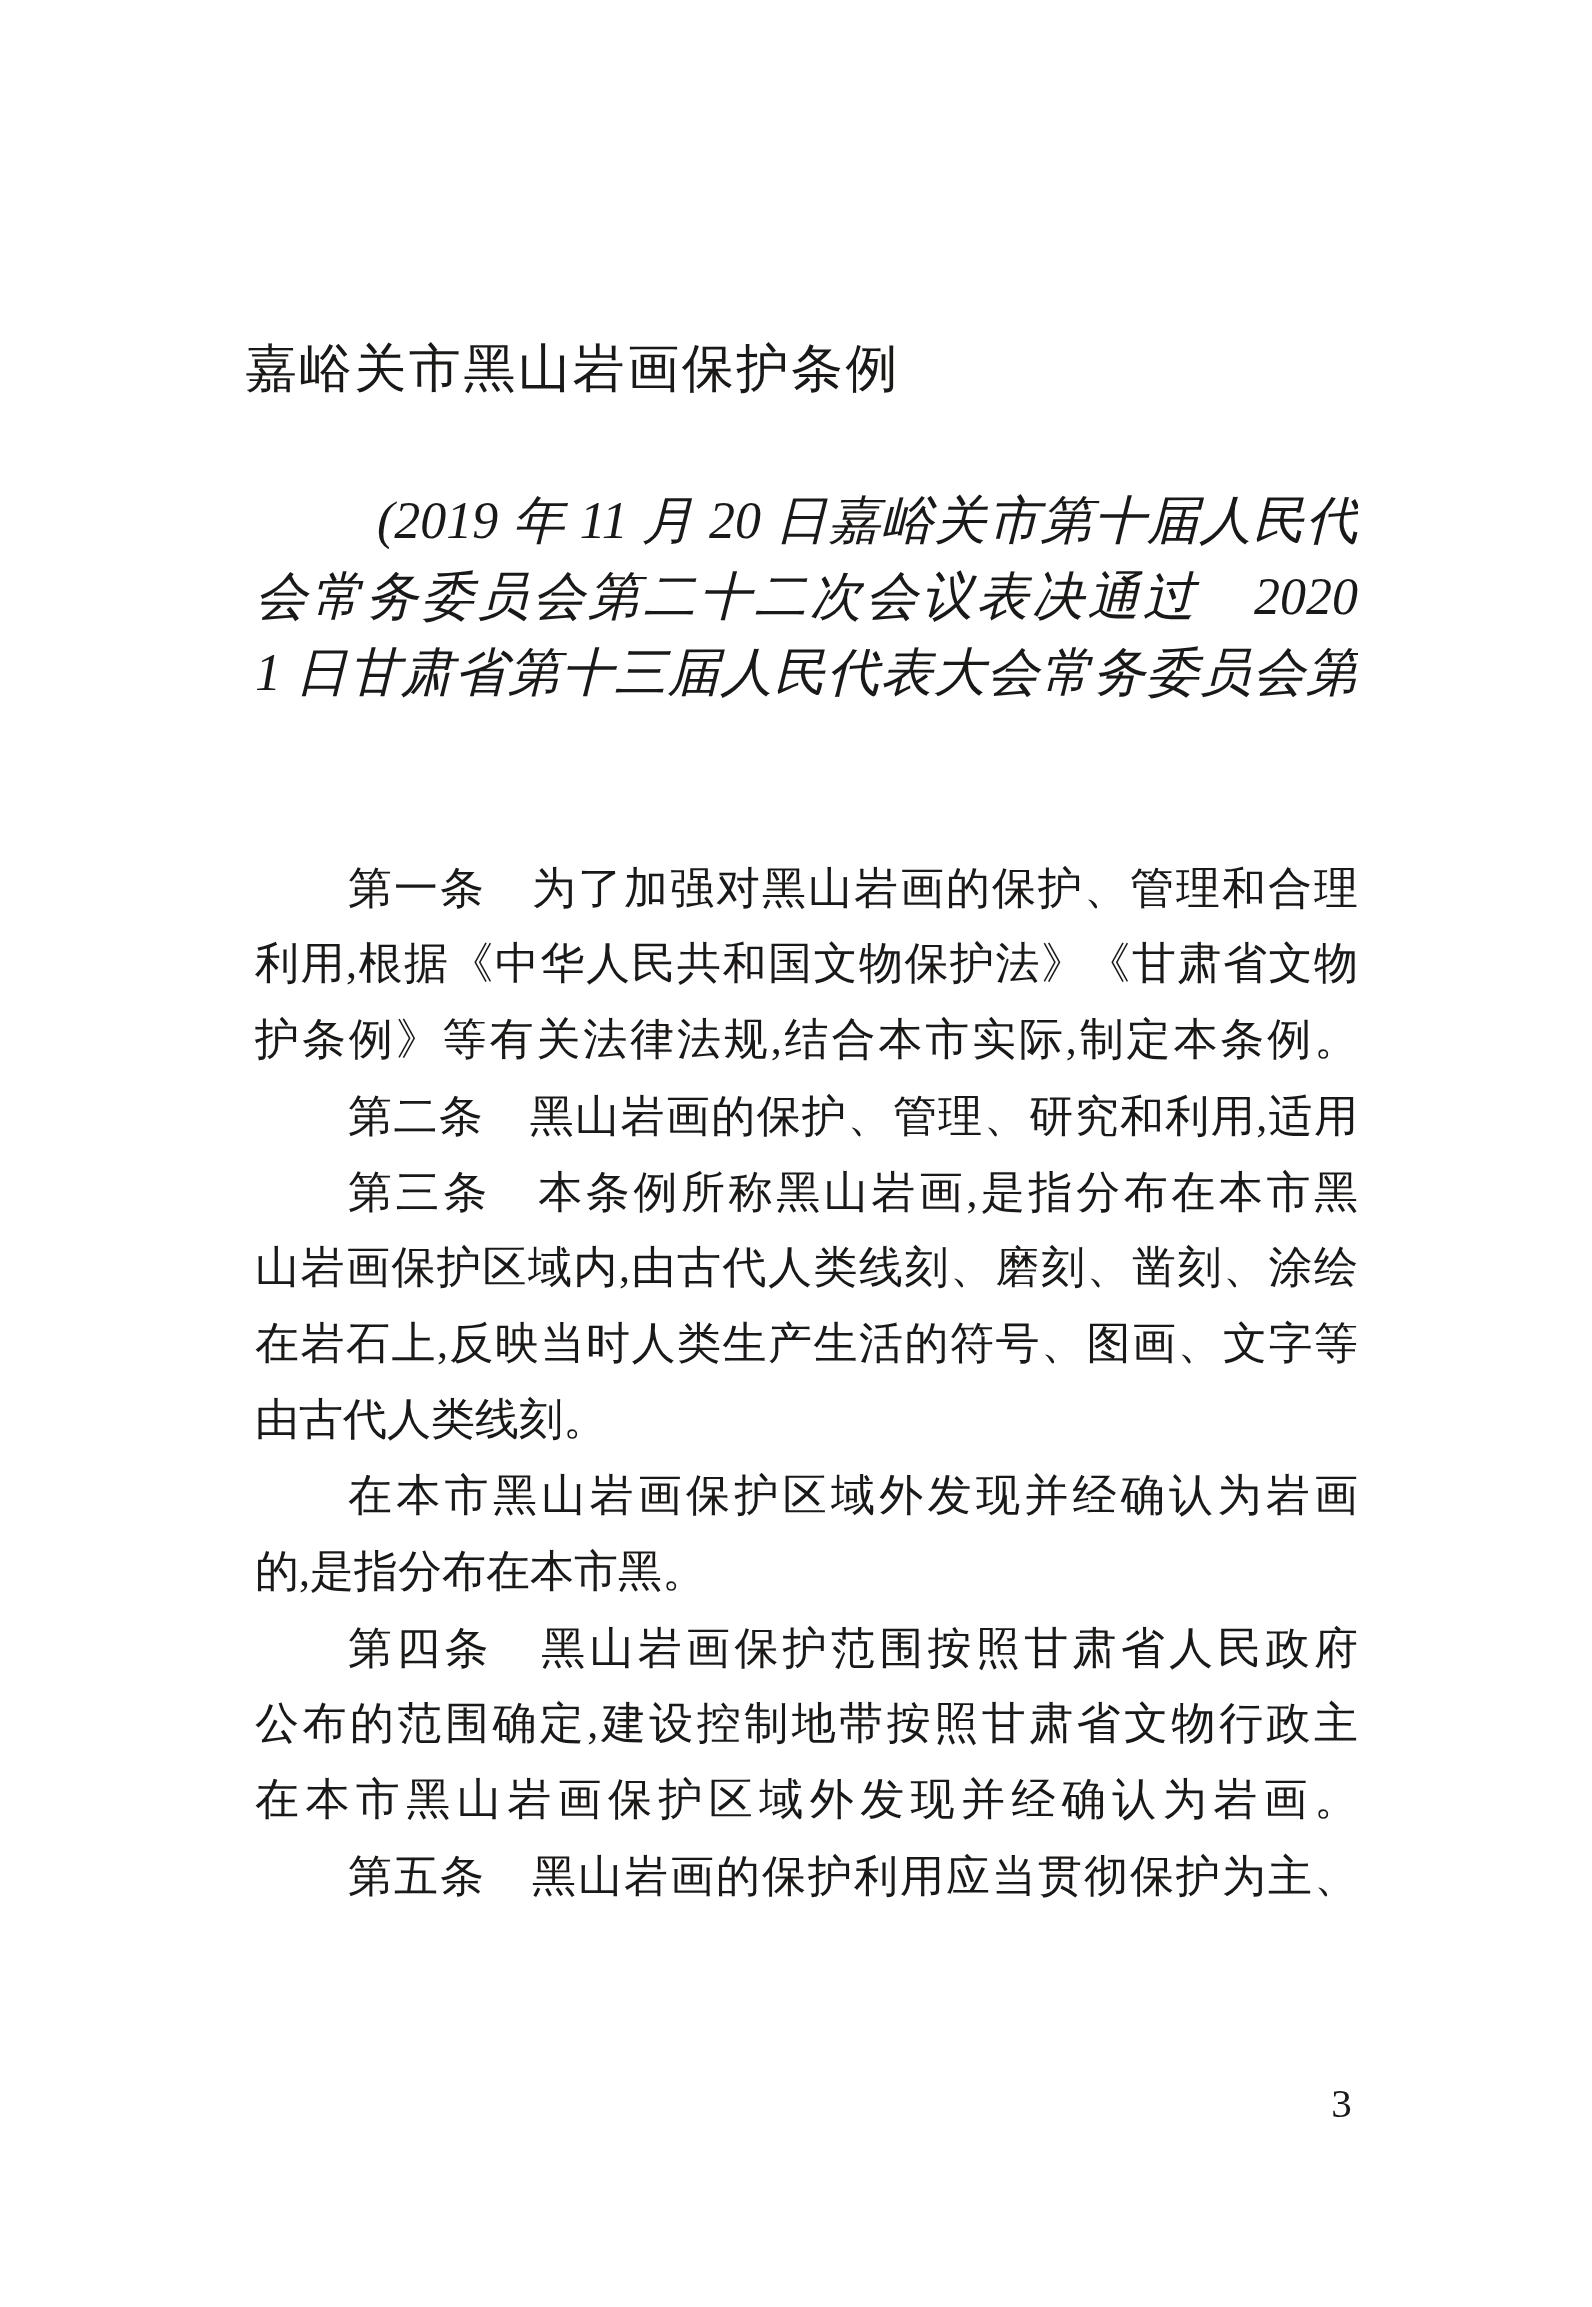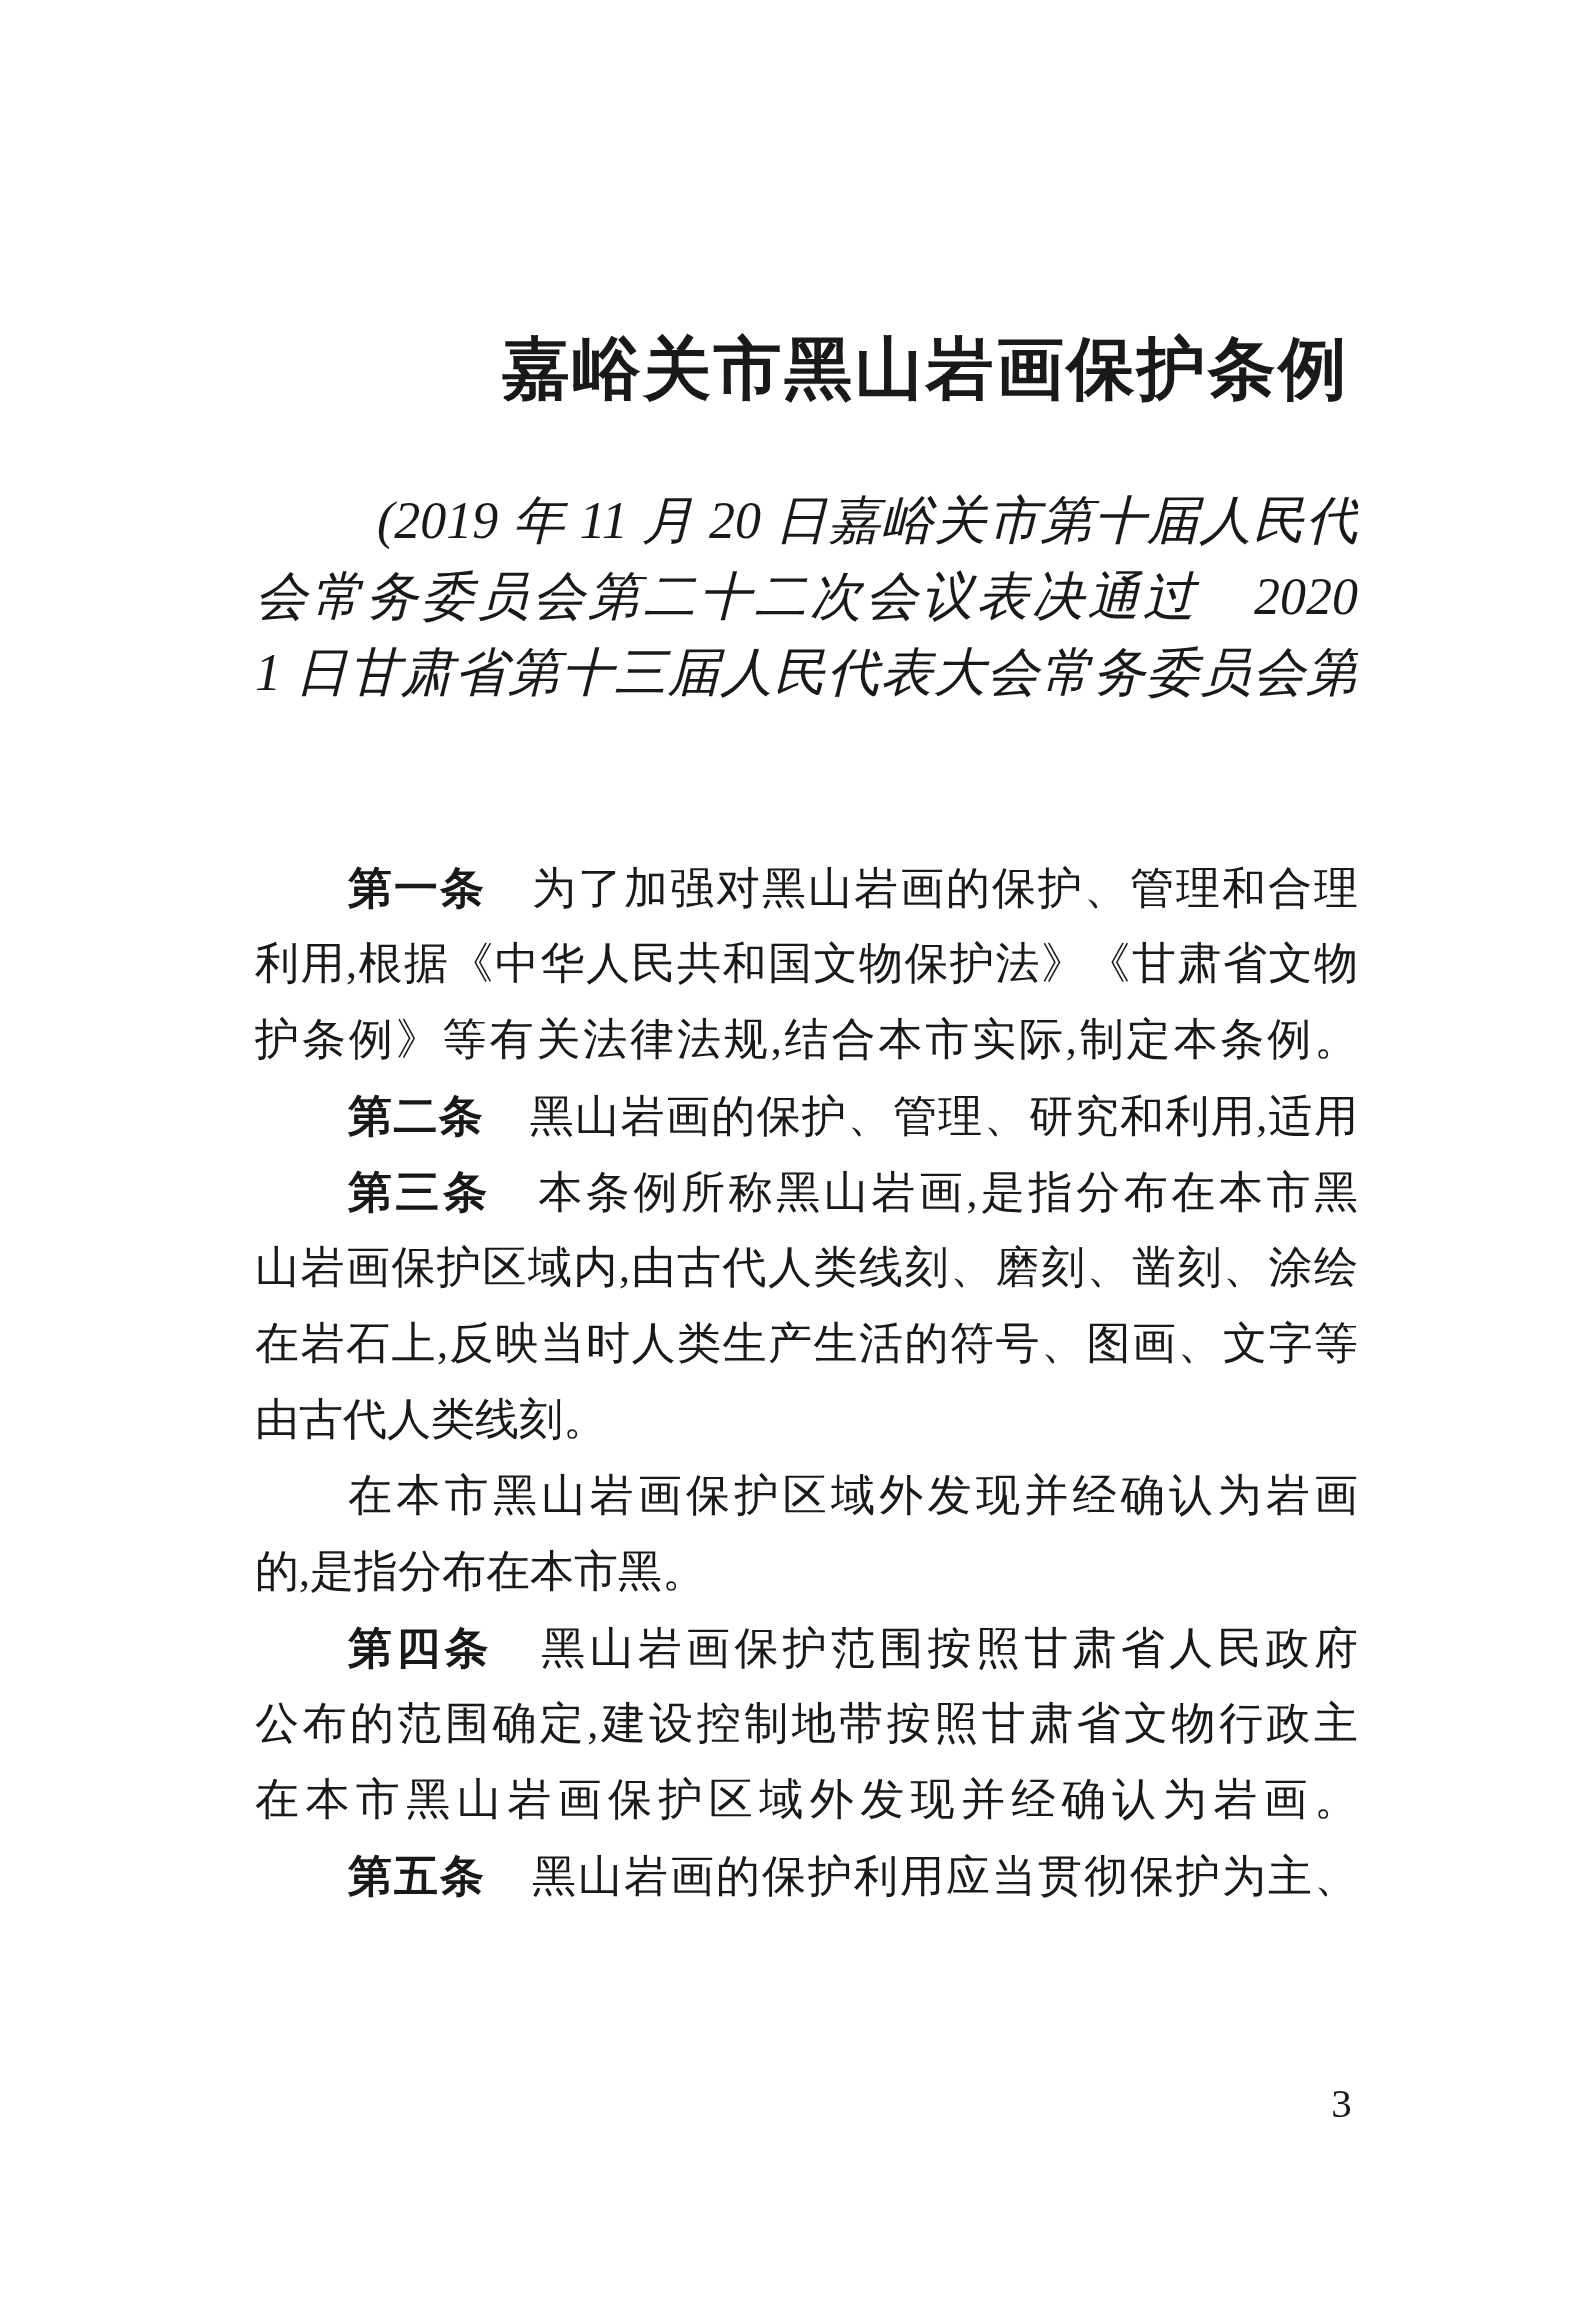--- a/index.html
+++ b/index.html
@@ -16,23 +16,23 @@
     font-family: "Liberation Serif", serif;
     overflow: hidden;
   }
   .doc-title {
     position: absolute;
     left: 245px;
     top: 320px;
     width: 1104px;
     height: 98px;
     line-height: 98px;
-    text-align: right;
-    font-size: 68px;
-    font-weight: bold;
+    text-align: left;
+    font-size: 52px;
+    font-weight: normal;
     letter-spacing: 2.6px;
     white-space: nowrap;
   }
   .preamble {
     position: absolute;
     left: 255px;
     top: 483px;
     width: 1103px;
     font-style: italic;
     font-size: 52px;
@@ -54,21 +54,21 @@
   .line.nostretch {
     text-align-last: left;
   }
   .body-block .line.indent {
     text-indent: 93px;
   }
   .preamble .line.indent {
     text-indent: 122px;
   }
   .art-label {
-    font-weight: bold;
+    font-weight: normal;
     font-family: "Liberation Sans", sans-serif;
   }
   .page-number {
     position: absolute;
     left: 1303px;
     top: 2065px;
     width: 77px;
     height: 76px;
     line-height: 76px;
     text-align: center;

